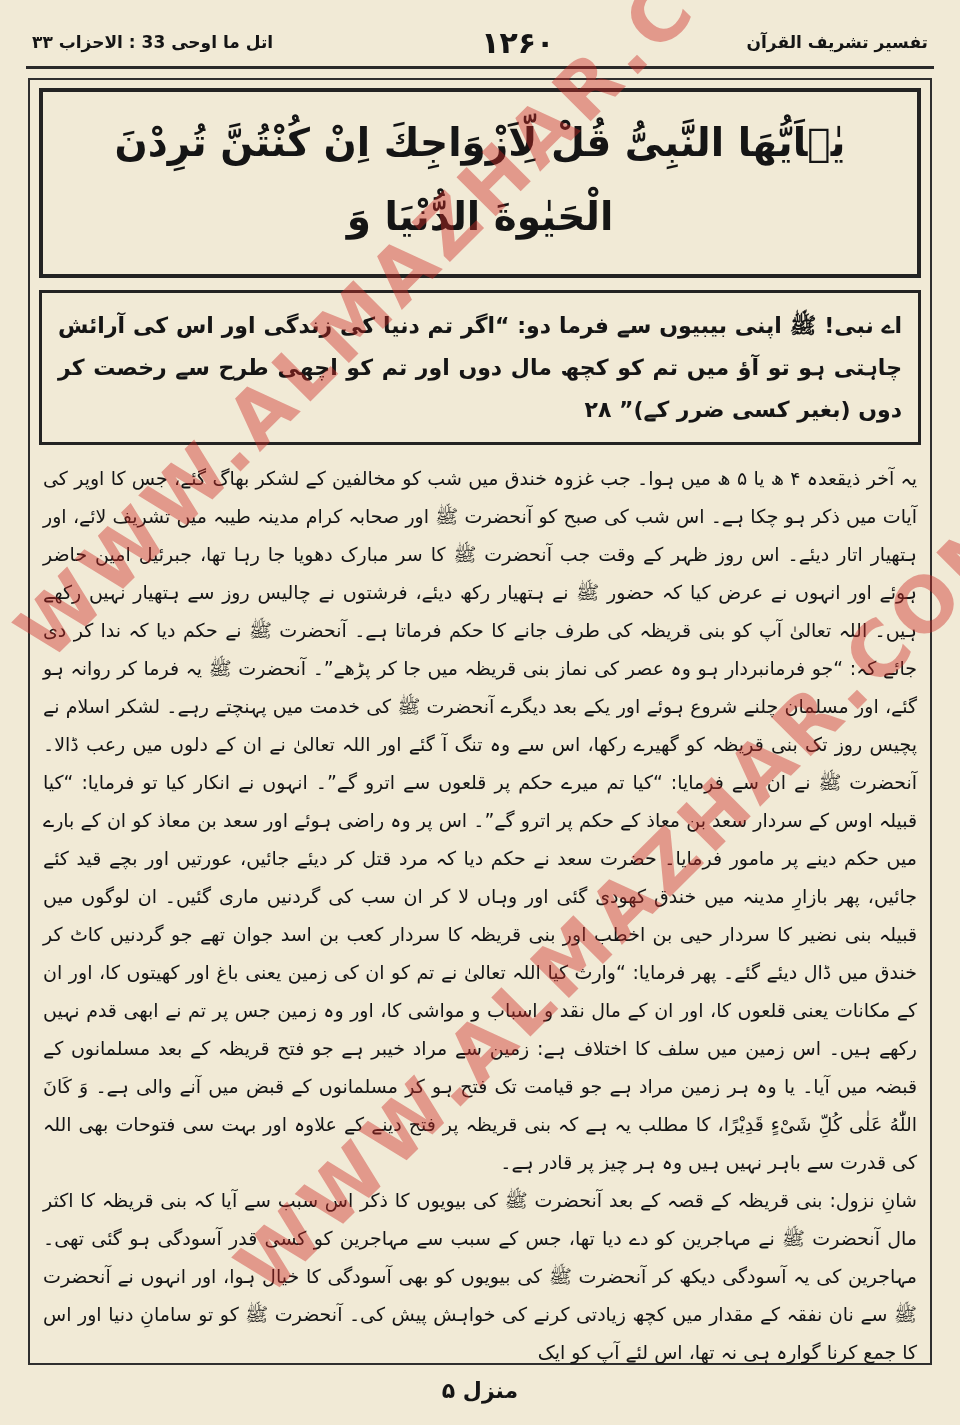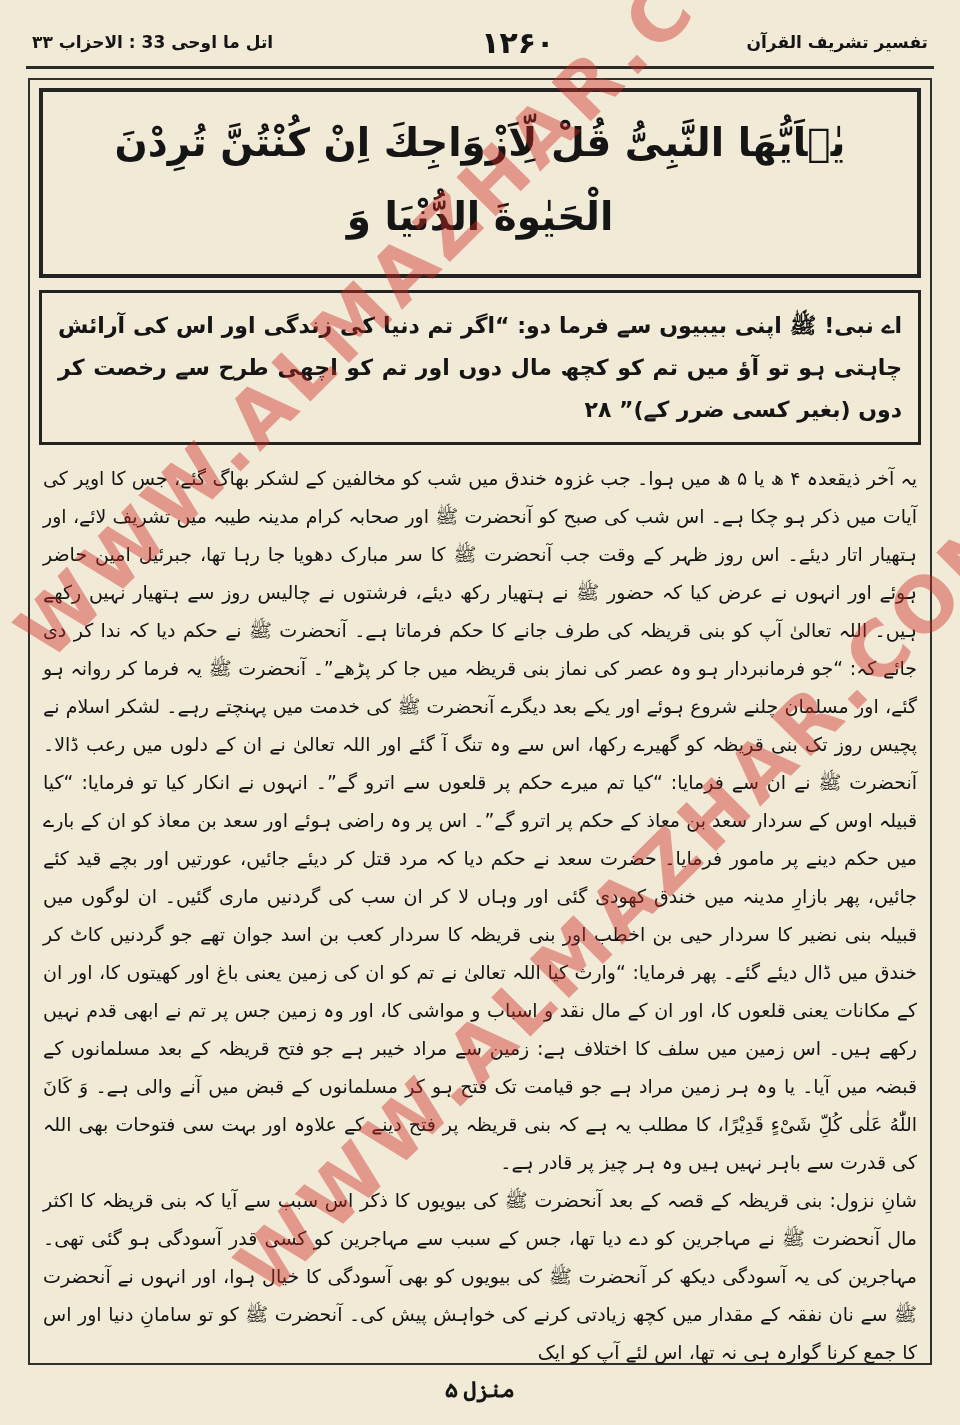--- a/index.html
+++ b/index.html
@@ -79,21 +79,20 @@
     line-height:38px;
     text-align:justify;
   }
   .body-text p + p { margin-top:0; }
   
   .footer {
     position:absolute; bottom:22px; left:0; right:0;
     text-align:center;
     font-size:22px; font-weight:bold;
     direction:rtl;
-    font-family:Liberation Serif, serif;
   }
   
   .watermark {
     position:absolute;
     font-size:76px;
     font-weight:bold;
     letter-spacing:6px;
     color:rgba(205,40,35,0.42);
     white-space:nowrap;
     transform:rotate(-45deg);

